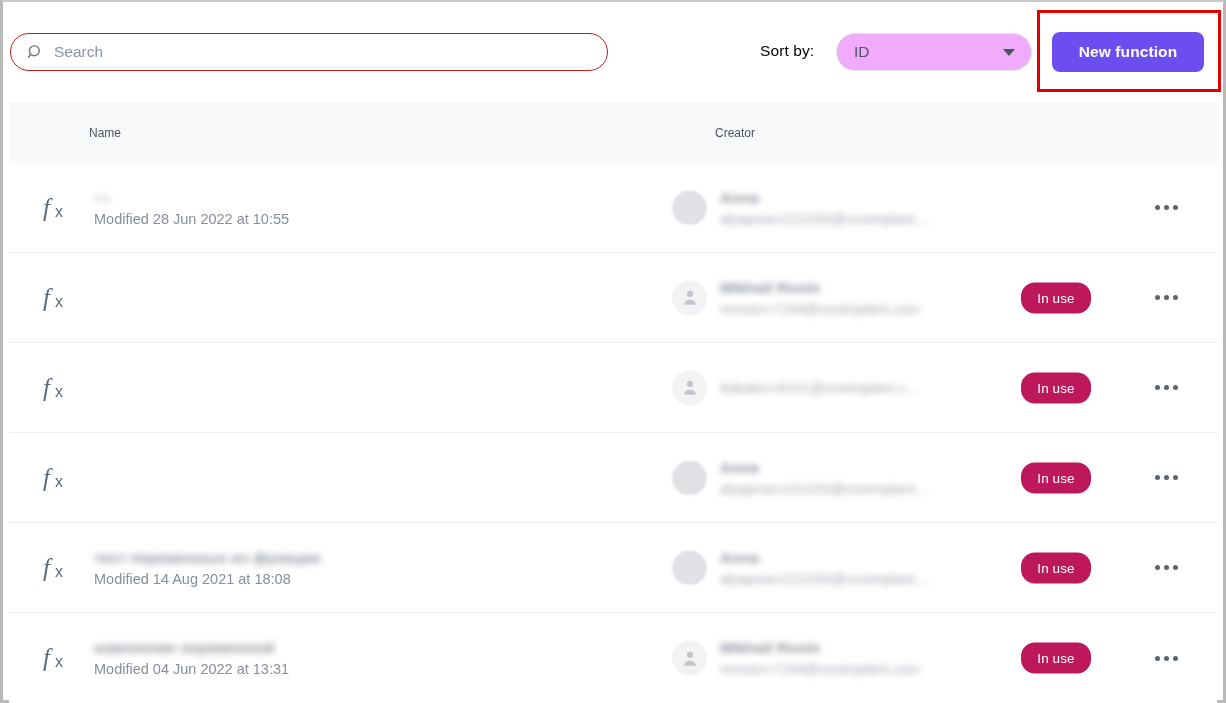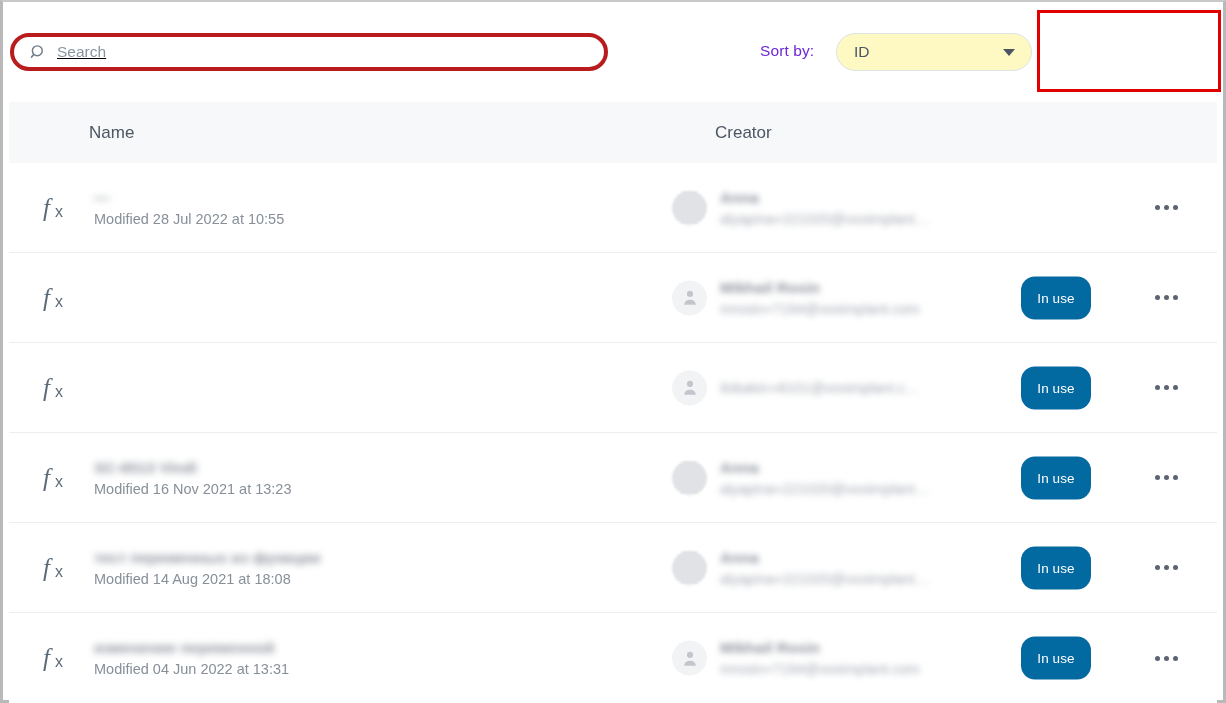--- a/index.html
+++ b/index.html
@@ -30,56 +30,55 @@
     height: 100px;
     display: flex;
     align-items: center;
     background: #ffffff;
   }
 
   .search-box {
     position: absolute;
     left: 7px; top: 31px;
     width: 598px; height: 38px;
-    border: 4px solid #b91c1c;
+    border: 1px solid #b91c1c;
     border-radius: 19px;
     background: #ffffff;
     display: flex;
     align-items: center;
     padding: 0 16px;
     gap: 10px;
-    text-decoration: underline;
   }
   .search-icon { width: 17px; height: 17px; flex: 0 0 auto; display:block; }
   .search-input {
     border: none; outline: none;
     background: transparent;
     font-family: "Liberation Sans", sans-serif;
     font-size: 15.5px;
     color: #7d8996;
     width: 100%;
     padding: 0;
   }
   .search-input::placeholder { color: #8a95a1; opacity: 1; }
 
   .sort-label {
     position: absolute;
     left: 757px; top: 40px;
     font-size: 15.5px;
-    color: #6d28d9;
+    color: #000000;
     letter-spacing: .1px;
   }
 
   .sort-select {
     position: absolute;
     left: 833px; top: 31px;
     width: 196px; height: 38px;
     border: 1px solid #dfe3e8;
     border-radius: 19px;
-    background: #fef9c3;
+    background: #f0abfc;
     display: flex;
     align-items: center;
     justify-content: space-between;
     padding: 0 16px 0 17px;
     cursor: pointer;
   }
   .sort-value { font-size: 15.5px; color: #4b5563; }
   .chevron {
     width: 0; height: 0;
     border-left: 6.5px solid transparent;
@@ -120,21 +119,21 @@
 
   .thead {
     height: 61px;
     background: #f7f8fa;
     display: flex;
     align-items: center;
     position: relative;
   }
   .th {
     position: absolute;
-    font-size: 17px;
+    font-size: 12px;
     color: #4b5563;
   }
   .th-name { left: 80px; }
   .th-creator { left: 706px; text-align: center; }
 
   .row {
     position: relative;
     height: 90px;
     border-bottom: 1px solid #eceef1;
     background: #ffffff;
@@ -221,23 +220,23 @@
     filter: blur(3.2px);
     line-height: 18px;
     white-space: nowrap;
     user-select: none;
   }
 
   .badge {
     position: absolute;
     left: 1012px; top: 50%;
     transform: translateY(-50%);
-    width: 70px; height: 43px;
+    width: 70px; height: 31px;
     border-radius: 14px;
-    background: #0369a1;
+    background: #be185d;
     color: #ffffff;
     font-size: 13.5px;
     display: flex;
     align-items: center;
     justify-content: center;
     letter-spacing: .1px;
   }
 
   .menu-btn {
     position: absolute;
@@ -276,38 +275,39 @@
 
     <div class="sort-label">Sort by:</div>
 
     <div class="sort-select">
       <span class="sort-value">ID</span>
       <span class="chevron"></span>
     </div>
 
     <div class="highlight-box"></div>
 
+    <button class="new-function-btn">New function</button>
   </div>
 
   <div class="table">
 
     <div class="thead">
       <div class="th th-name">Name</div>
       <div class="th th-creator">Creator</div>
     </div>
 
     <div id="rows">
         <div class="row">
           <span class="fx-icon"><svg viewBox="0 0 34 30">
               <text x="1" y="23" font-family="Liberation Serif, serif" font-style="italic" font-size="25" fill="#5b6a78">f</text>
               <text x="13" y="24" font-family="Liberation Sans, sans-serif" font-size="16" fill="#5b6a78">x</text>
             </svg></span>
           <div class="name-cell">
             <div class="fn-name">—</div>
-            <div class="fn-modified">Modified 28 Jul 2022 at 10:55</div>
+            <div class="fn-modified">Modified 28 Jun 2022 at 10:55</div>
           </div>
           <div class="creator-cell">
             <span class="avatar photo"></span>
             <span class="creator-text">
               <span class="creator-name">Anna</span>
               <span class="creator-email">alyapina+221020@voximplant…</span>
             </span>
           </div>
           <button class="menu-btn">
             <i></i>
@@ -360,24 +360,20 @@
             <i></i>
             <i></i>
             <i></i>
           </button>
         </div>
         <div class="row">
           <span class="fx-icon"><svg viewBox="0 0 34 30">
               <text x="1" y="23" font-family="Liberation Serif, serif" font-style="italic" font-size="25" fill="#5b6a78">f</text>
               <text x="13" y="24" font-family="Liberation Sans, sans-serif" font-size="16" fill="#5b6a78">x</text>
             </svg></span>
-          <div class="name-cell">
-            <div class="fn-name">SC-6513 Vindi</div>
-            <div class="fn-modified">Modified 16 Nov 2021 at 13:23</div>
-          </div>
           <div class="creator-cell">
             <span class="avatar photo"></span>
             <span class="creator-text">
               <span class="creator-name">Anna</span>
               <span class="creator-email">alyapina+221020@voximplant…</span>
             </span>
           </div>
           <div class="badge">In use</div>
           <button class="menu-btn">
             <i></i>

